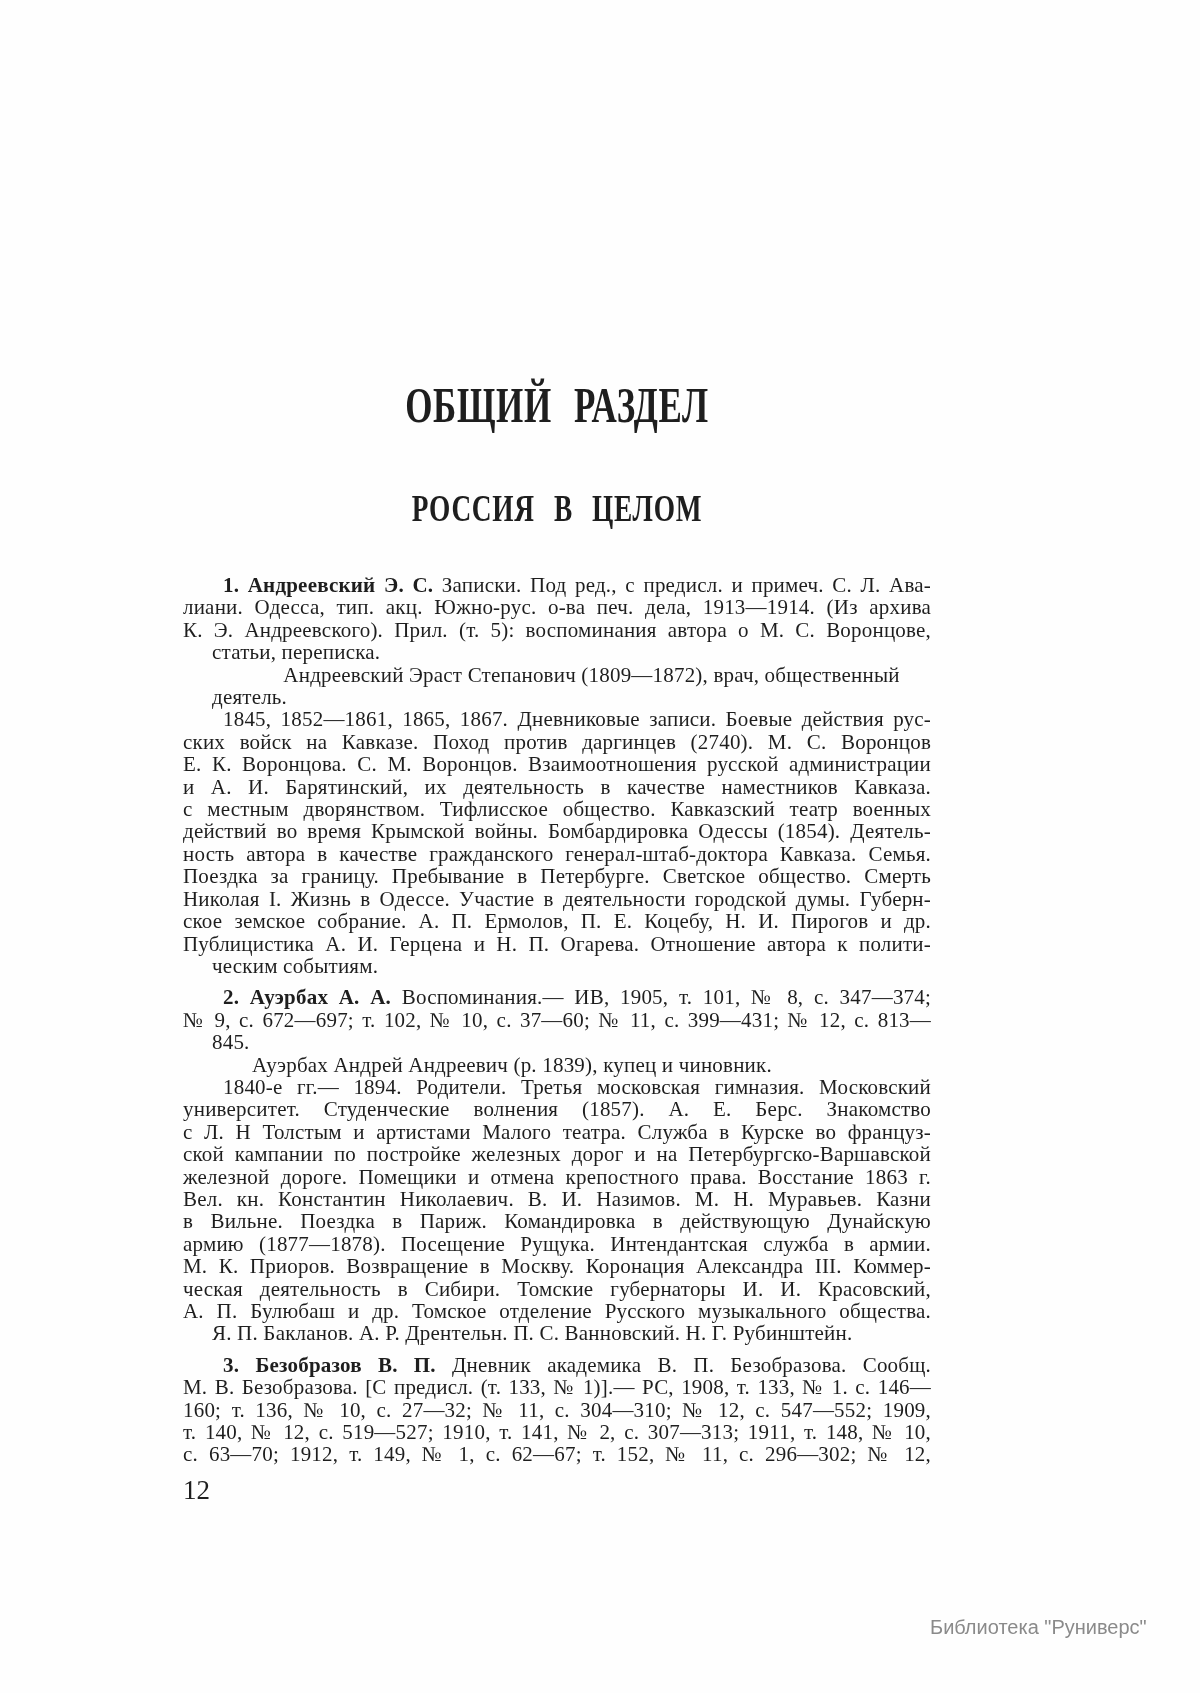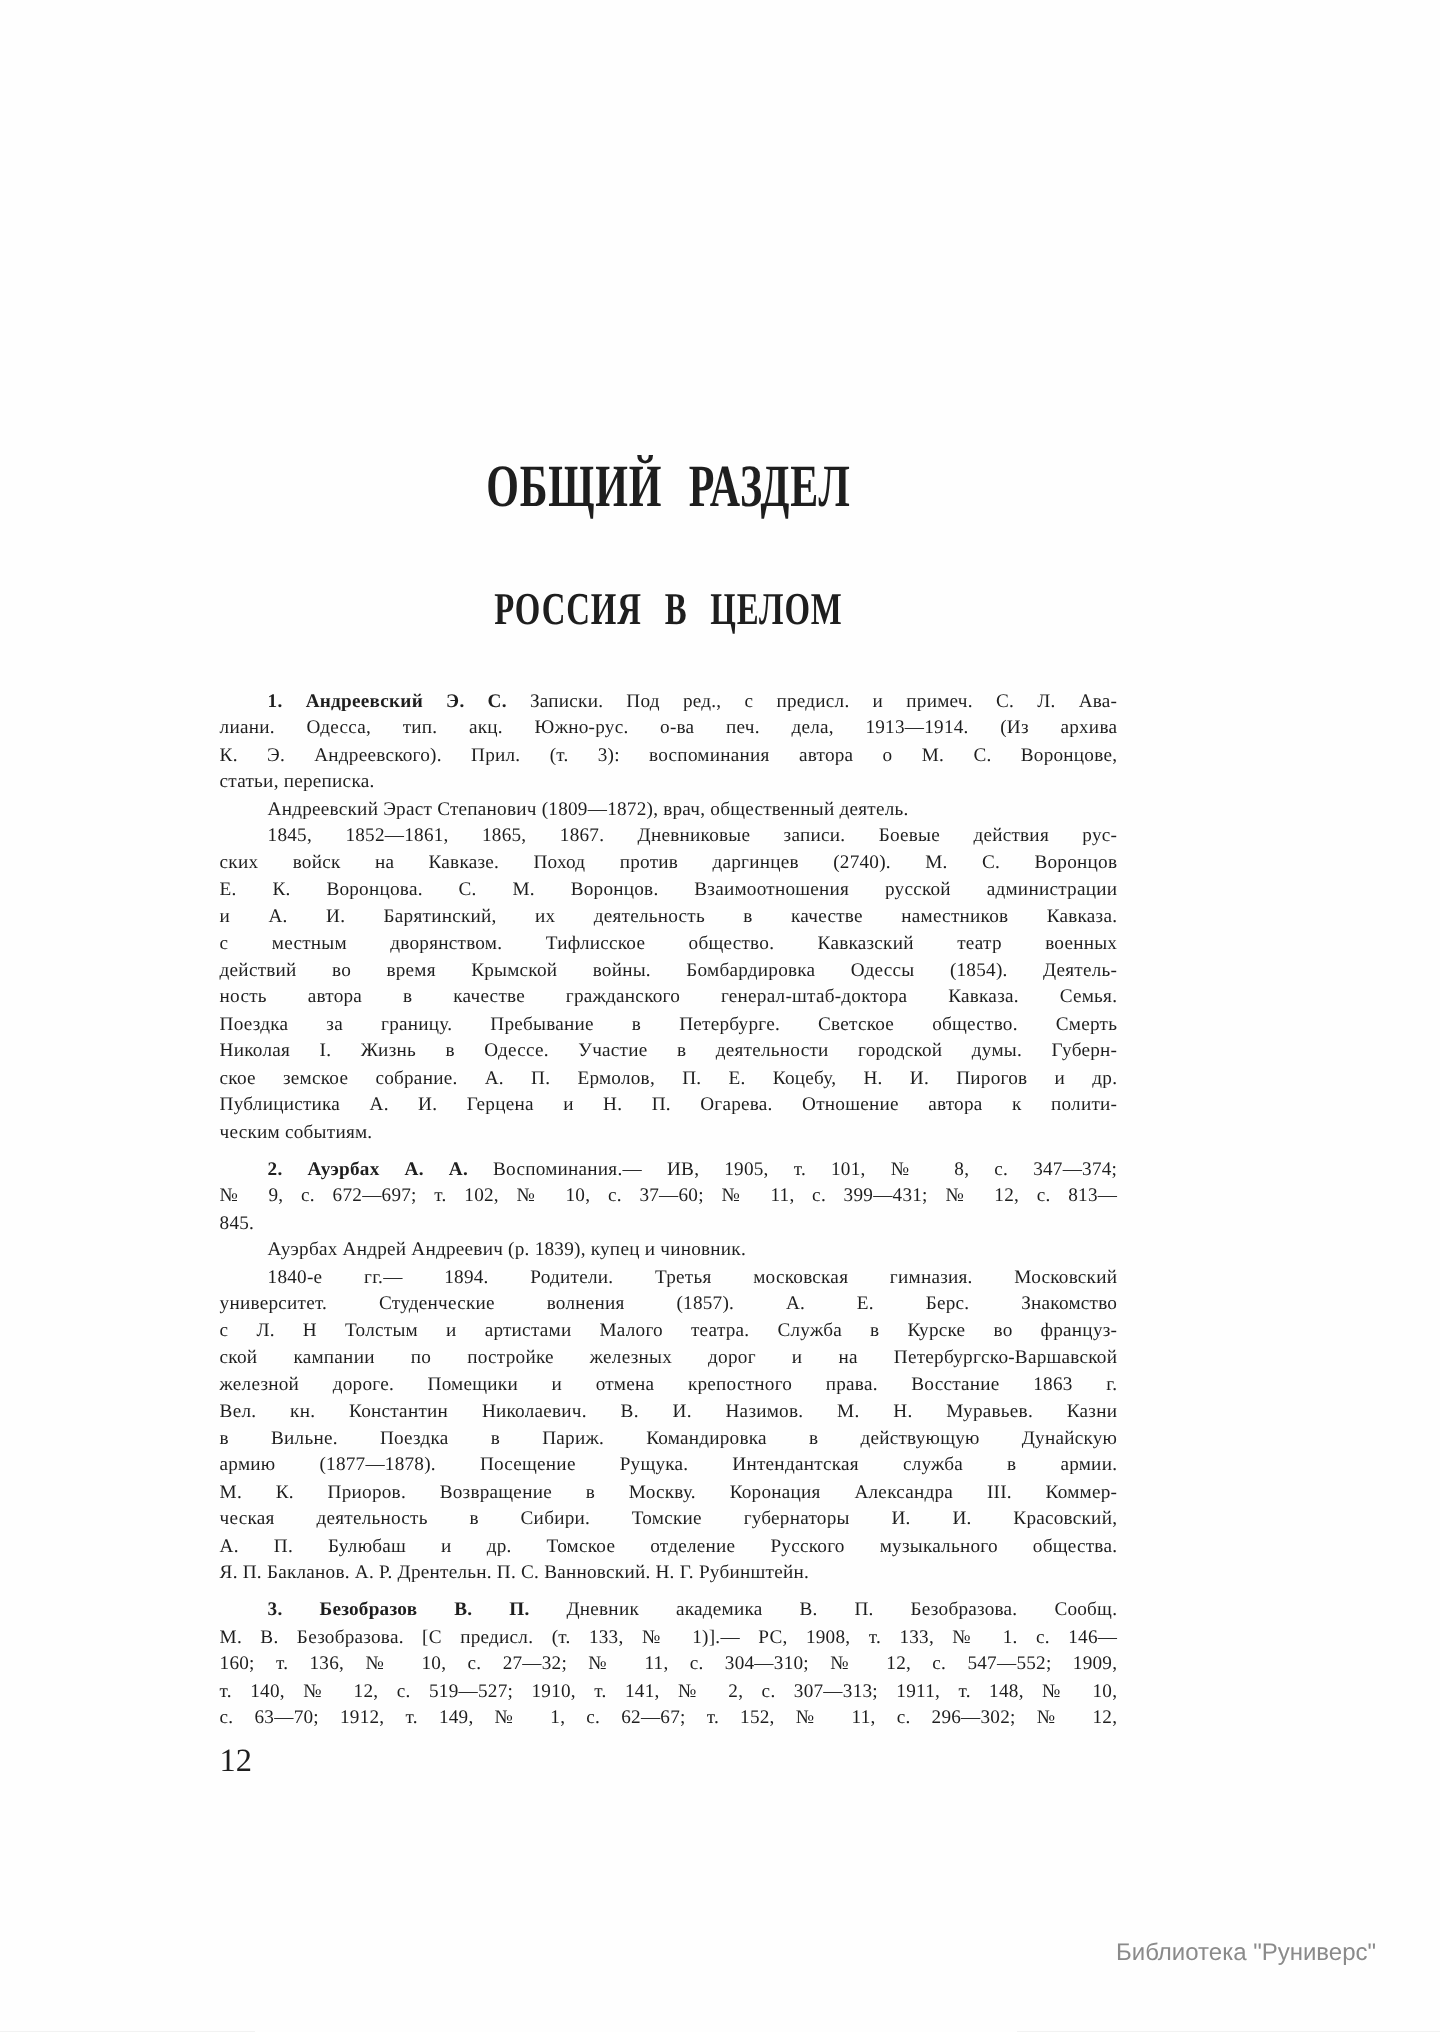--- a/index.html
+++ b/index.html
@@ -36,34 +36,35 @@
     font-size:38px;
     line-height:40px;
     letter-spacing:1px;
     word-spacing:16px;
     transform:scaleX(0.72);
     transform-origin:center;
     white-space:nowrap;
   }
   .body-text{
     margin-top:46px;
-    font-size:16px;
+    font-size:21px;
     line-height:22.4px;
     letter-spacing:0.2px;
   }
   .block{margin:0;}
   .block.gap{margin-top:9px;}
   .line{
     text-align:justify;
     text-align-last:justify;
     white-space:normal;
   }
   .line.plain{
-    text-align:right;
+    text-align:center;
     text-align-last:left;
+    margin-left:29px;
   }
   .line.indent{text-indent:40px;}
   .page-number{
     margin-top:9px;
     font-size:27px;
   }
   .watermark{
     position:absolute;
     left:930px;top:1616px;
     font-family:"Liberation Sans","DejaVu Sans",sans-serif;
@@ -77,21 +78,21 @@
 <body>
 
 <div class="page">
   <div class="text-col">
     <div class="h1">ОБЩИЙ  РАЗДЕЛ</div>
     <div class="h2">РОССИЯ  В  ЦЕЛОМ</div>
     <div class="body-text">
         <div class="block">
           <div class="line indent"><b>1. Андреевский Э. С.</b> Записки. Под ред., с предисл. и примеч. С. Л. Ава-</div>
           <div class="line">лиани. Одесса, тип. акц. Южно-рус. о-ва печ. дела, 1913—1914. (Из архива</div>
-          <div class="line">К. Э. Андреевского). Прил. (т. 3): воспоминания автора о М. С. Воронцове,</div>
+          <div class="line">К. Э. Андреевского). Прил. (т. 5): воспоминания автора о М. С. Воронцове,</div>
           <div class="line plain">статьи, переписка.</div>
         </div>
         <div class="block">
           <div class="line plain indent">Андреевский Эраст Степанович (1809—1872), врач, общественный деятель.</div>
         </div>
         <div class="block">
           <div class="line indent">1845, 1852—1861, 1865, 1867. Дневниковые записи. Боевые действия рус-</div>
           <div class="line">ских войск на Кавказе. Поход против даргинцев (2740). М. С. Воронцов</div>
           <div class="line">Е. К. Воронцова. С. М. Воронцов. Взаимоотношения русской администрации</div>
           <div class="line">и А. И. Барятинский, их деятельность в качестве наместников Кавказа.</div>

